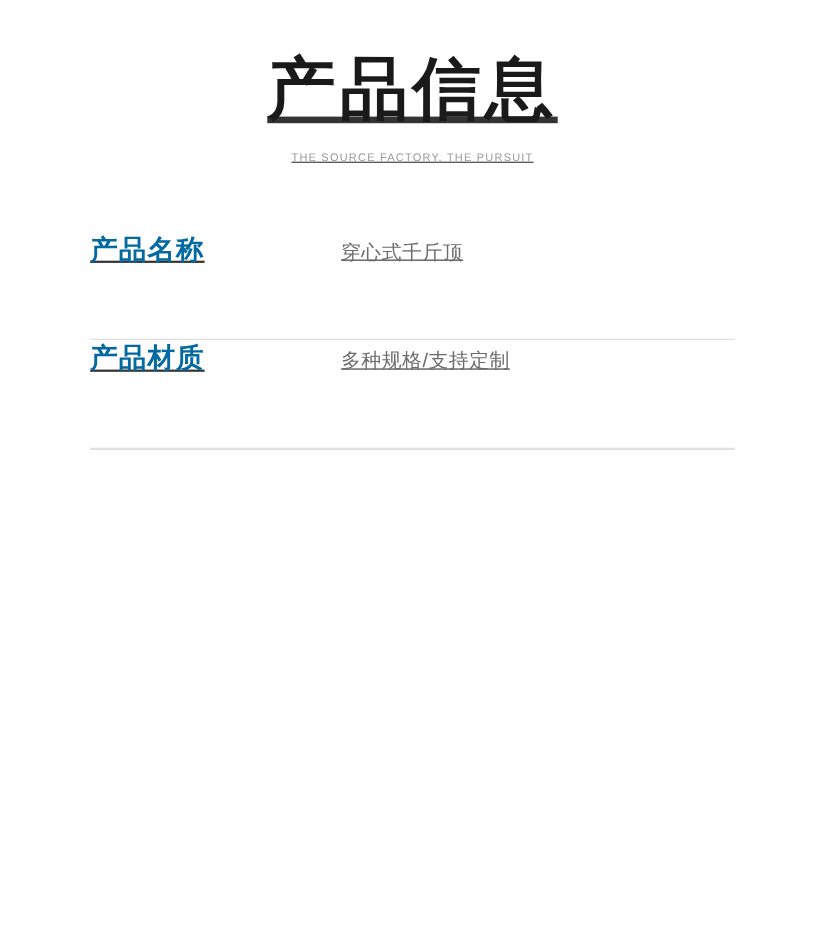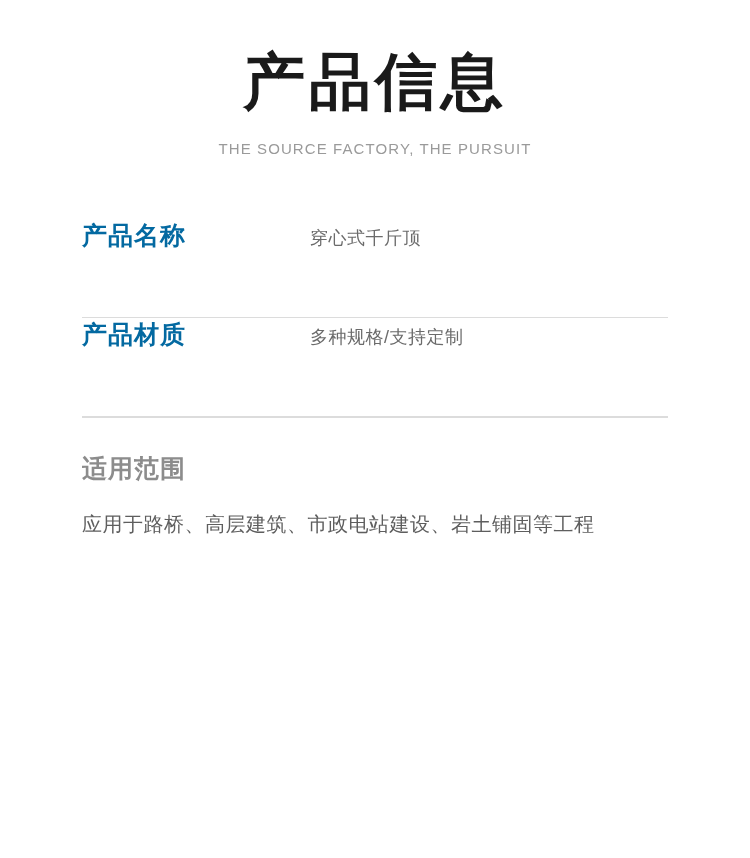--- a/index.html
+++ b/index.html
@@ -12,39 +12,40 @@
     background: #ffffff;
     font-family: "Liberation Sans", "DejaVu Sans", sans-serif;
     color: #333333;
     overflow: hidden;
   }
   .page {
     position: relative;
     width: 750px;
     height: 858px;
     box-sizing: border-box;
+    text-decoration: underline;
   }
 
   
   .header {
     text-align: center;
     padding-top: 46px;
   }
   .main-title {
     font-size: 62px;
     font-weight: bold;
     letter-spacing: 4px;
     color: #1a1a1a;
     line-height: 1.15;
     margin: 0;
   }
   .subtitle {
     margin-top: 18px;
     color: #9a9a9a;
-    font-size: 15px;
+    font-size: 10px;
     letter-spacing: 1.1px;
     line-height: 1.85;
     font-weight: normal;
   }
   .subtitle .sub-line {
     display: block;
   }
 
   
   .spec-list {
@@ -114,19 +115,15 @@
     <div class="divider"></div>
 
     <div class="spec-row">
       <div class="label">产品材质</div>
       <div class="value">多种规格/支持定制</div>
     </div>
     <div class="divider"></div>
 
     <div class="divider"></div>
 
-    <div class="spec-block">
-      <div class="label">适用范围</div>
-      <div class="value">应用于路桥、高层建筑、市政电站建设、岩土铺固等工程</div>
-    </div>
 
   </div>
 </div>
 
 </body></html>

